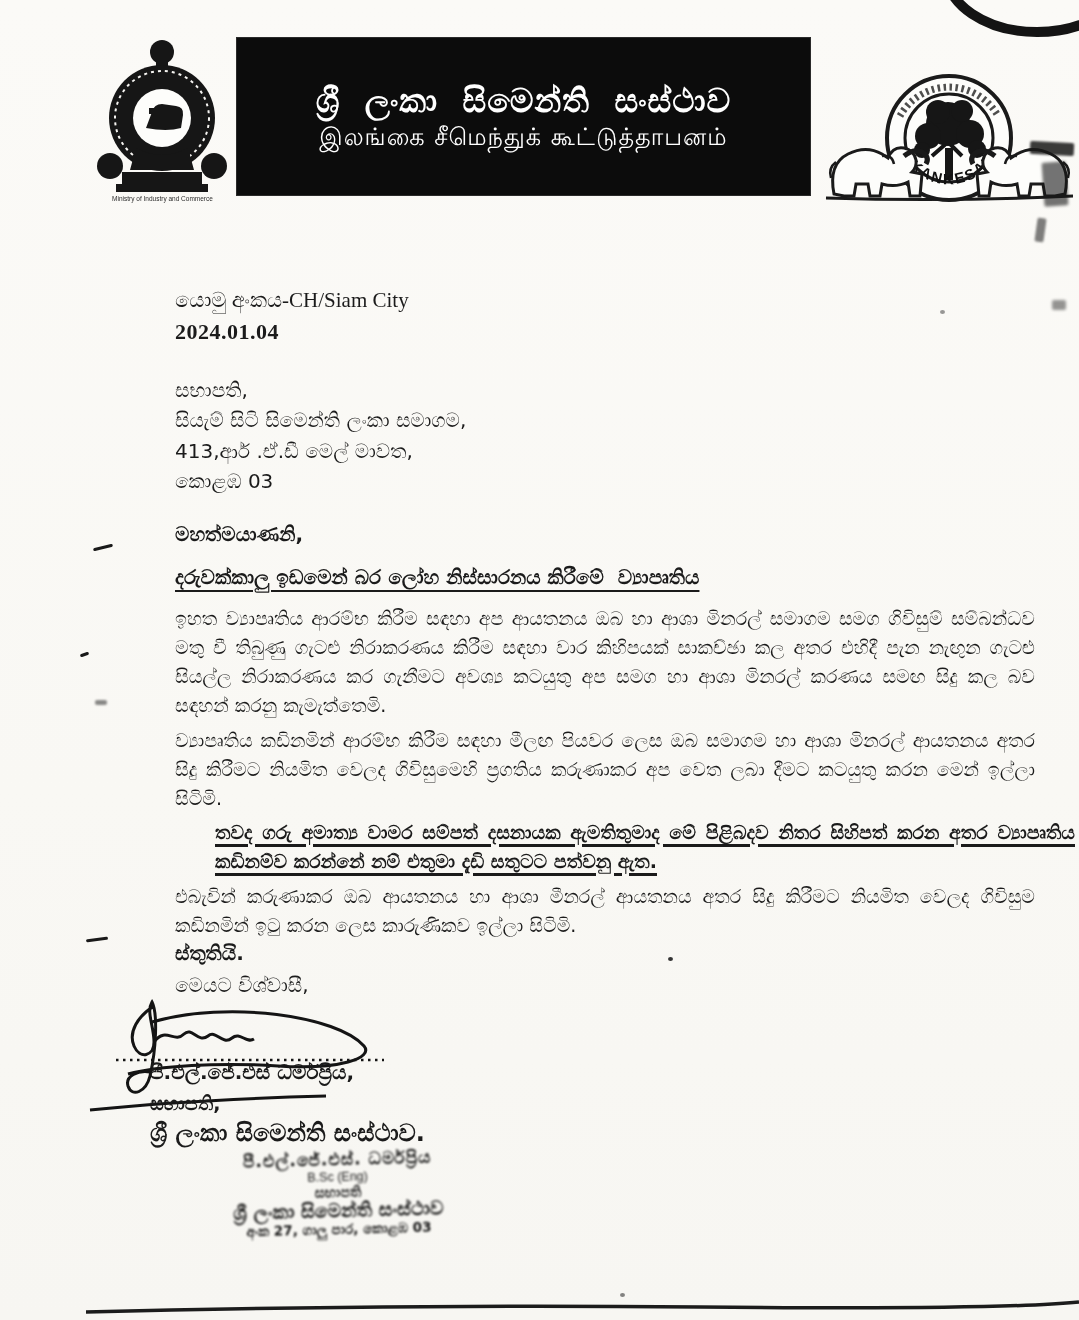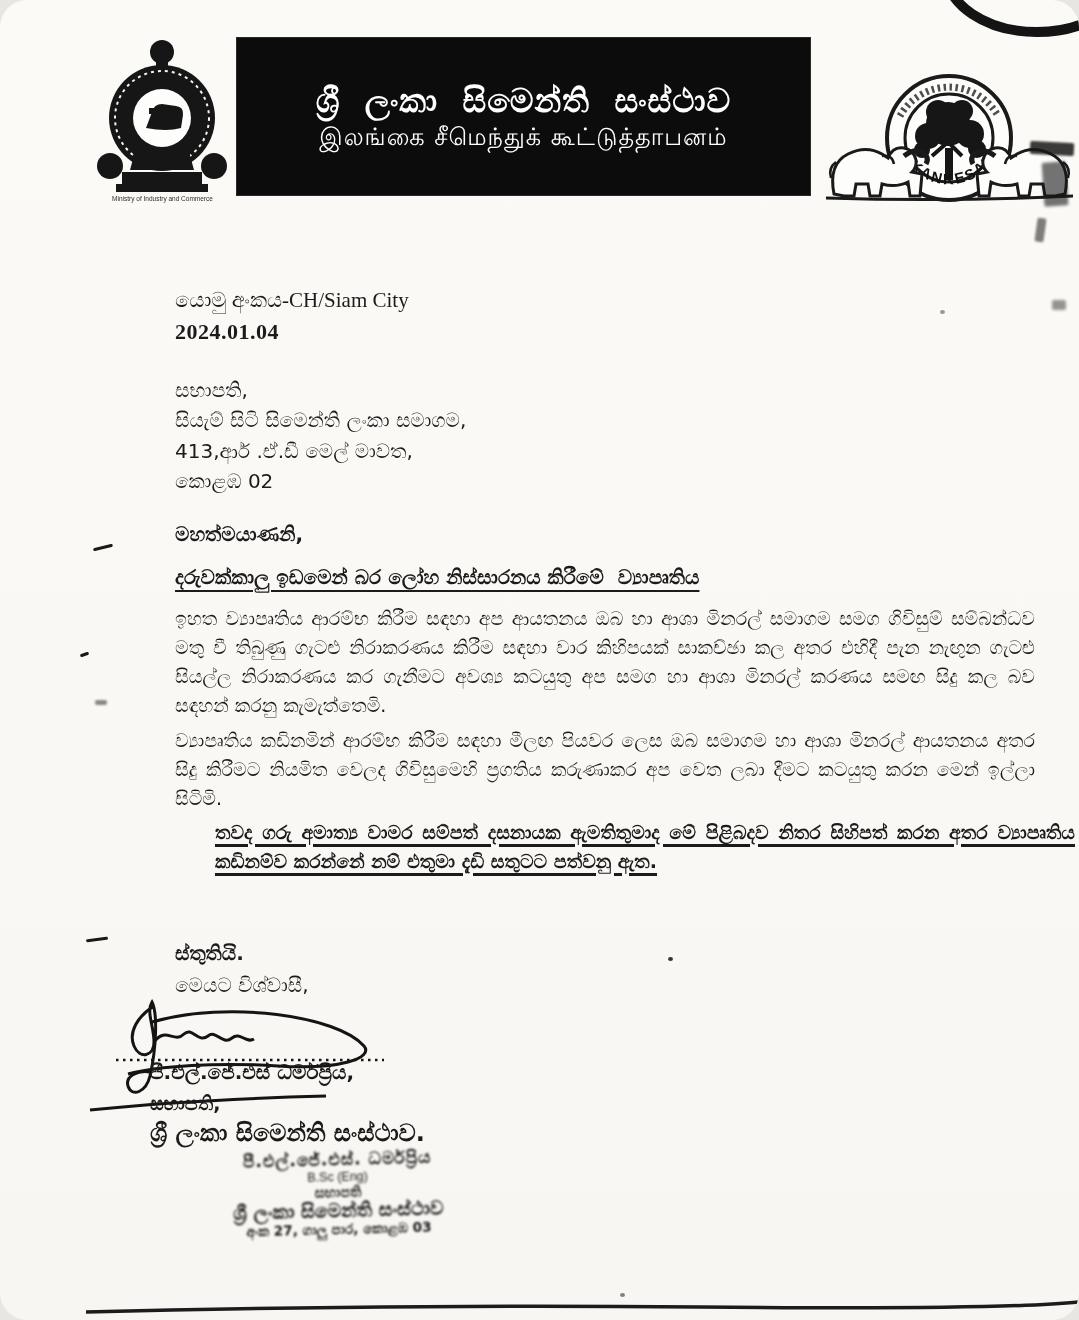--- a/index.html
+++ b/index.html
@@ -1,20 +1,20 @@
 <!DOCTYPE html>
 <html><head>
 <meta charset="utf-8">
 <style>
   html,body{margin:0;padding:0;background:#e8e6e2;}
   .page{
     position:relative;width:1079px;height:1320px;margin:0 auto;
     background:#fbfaf7;
     background-image:linear-gradient(180deg,#fbfaf7 0%,#f9f8f4 60%,#f7f6f2 100%);
-    font-family:"DejaVu Sans",sans-serif;color:#1b1b1b;overflow:hidden;border-radius:27px;
+    font-family:"DejaVu Sans",sans-serif;color:#1b1b1b;overflow:hidden;
   }
   .abs{position:absolute;}
   .serif{font-family:"Liberation Serif",serif;}
 
   
   .banner{
     left:237px;top:38px;width:573px;height:157px;background:#0c0c0c;color:#fff;
     display:flex;flex-direction:column;align-items:center;justify-content:center;
     text-align:center;box-shadow:0 0 0 1px #2a2a2a;
   }
@@ -155,28 +155,29 @@
   <svg class="abs" style="left:0;top:1294px;" width="1079" height="26" viewBox="0 0 1079 26">
     <path d="M86,18 Q 400,10 700,13 T 1079,8" fill="none" stroke="#1c1c1c" stroke-width="3.5"></path>
   </svg>
 
   <div class="abs line ref serif">යොමු අංකය-CH/Siam City</div>
   <div class="abs line date">2024.01.04</div>
 
   <div class="abs line r0">සභාපති,</div>
   <div class="abs line r1">සියැම් සිටි සිමෙන්ති ලංකා සමාගම,</div>
   <div class="abs line r2">413,ආර් .ඒ.ඩී මෙල් මාවත,</div>
-  <div class="abs line r3">කොළඹ 02</div>
+  <div class="abs line r3">කොළඹ 03</div>
 
   <div class="abs line salut">මහත්මයාණනි,</div>
   <div class="abs line subject">දරුවක්කාලු ඉඩමෙන් බර ලෝහ නිස්සාරනය කිරීමේ  ව්‍යාපෘතිය</div>
 
   <div class="abs para p1">ඉහත ව්‍යාපෘතිය ආරම්භ කිරීම සඳහා අප ආයතනය ඔබ හා  ආශා මිනරල් සමාගම සමග ගිවිසුම් සම්බන්ධව මතු වී තිබුණු ගැටළු නිරාකරණය කිරීම සඳහා වාර කිහිපයක් සාකච්ඡා කල අතර එහිදී පැන නැඟුන ගැටළු සියල්ල නිරාකරණය කර ගැනීමට අවශ්‍ය කටයුතු අප සමග හා ආශා මිනරල් කරණය සමඟ සිදු කල බව සඳහන් කරනු කැමැත්තෙමි.</div>
   <div class="abs para p2">ව්‍යාපෘතිය කඩිනමින් ආරම්භ  කිරීම සඳහා මීලඟ පියවර ලෙස ඔබ සමාගම හා  ආශා මිනරල් ආයතනය අතර සිදු කිරීමට නියමිත වෙලද ගිවිසුමෙහි ප්‍රගතිය කරුණාකර අප වෙත ලබා දීමට කටයුතු කරන මෙන් ඉල්ලා සිටිමි.</div>
   <div class="abs para p3">තවද ගරු අමාත්‍ය වාමර සම්පත් දසනායක ඇමතිතුමාද මේ පිළිබදව නිතර සිහිපත් කරන අතර ව්‍යාපෘතිය කඩිනම්ව කරන්නේ නම් එතුමා දැඩි සතුටට පත්වනු ඇත.</div>
+  <div class="abs para p4">එබැවින් කරුණාකර ඔබ ආයතනය හා ආශා මීනරල් ආයතනය අතර සිදු කිරීමට නියමිත වෙලද ගිවිසුම කඩිනමින් ඉටු කරන ලෙස කාරුණිකව ඉල්ලා සිටිමි.</div>
 
   <div class="abs line thanks">ස්තුතියි.</div>
   <div class="abs line faith">මෙයට විශ්වාසී,</div>
 
   <svg class="abs" style="left:88px;top:998px;" width="320" height="120" viewBox="0 0 320 120">
     <g fill="none" stroke="#141414">
 
       <path d="M28,62 H 296" stroke-width="2.5" stroke-dasharray="2.5 4.5"></path>
 
       <path d="M66,8 C 50,18 40,34 46,48 C 52,62 66,58 66,44 C 66,28 58,14 64,4 C 70,16 68,52 62,78 C 58,94 44,100 40,88 C 37,78 50,72 62,74" stroke-width="3"></path>

